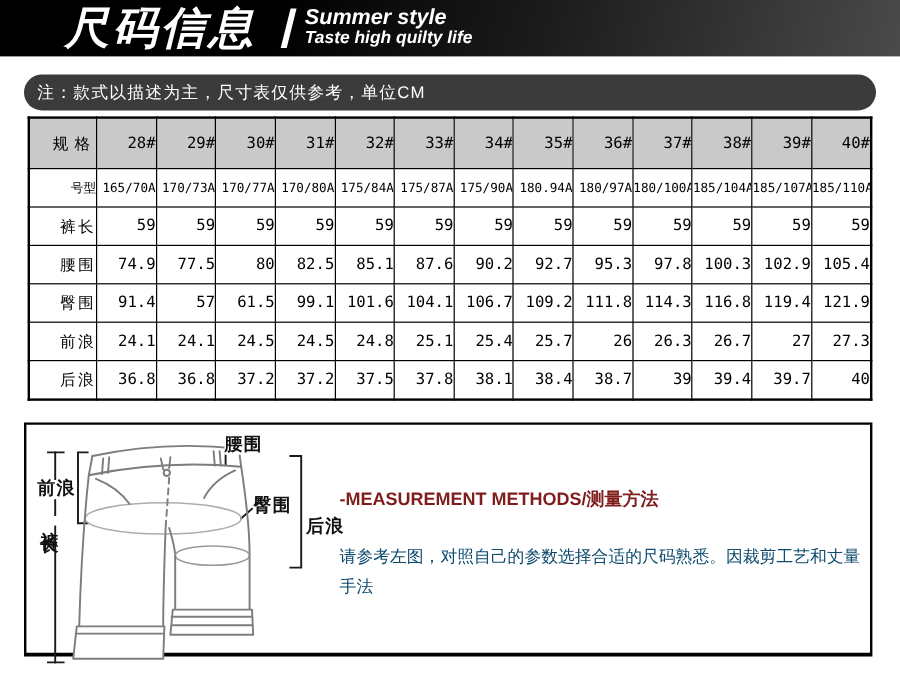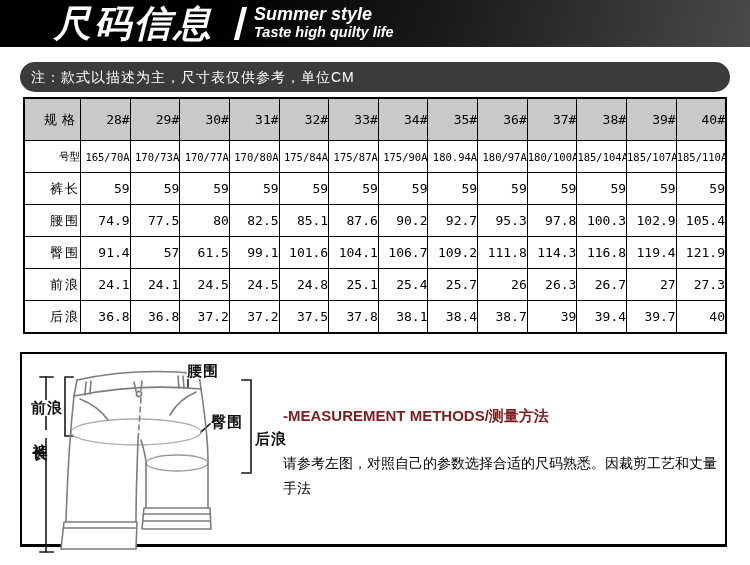--- a/index.html
+++ b/index.html
@@ -60,21 +60,21 @@
   .lbl-hip{left:211px;top:414px;}
   .lbl-backrise{left:255px;top:431px;}
   .lbl-frontrise{left:31px;top:400px;}
   .lbl-length{left:32px;top:430px;writing-mode:vertical-rl;letter-spacing:4px;}
 
   
   .methods-title{
     position:absolute;left:283px;top:407px;font-size:15px;font-weight:bold;color:#7f1d1d;
   }
   .methods-text{
-    position:absolute;left:283px;top:451px;width:440px;font-size:14px;color:#000000;
+    position:absolute;left:283px;top:451px;width:440px;font-size:14px;color:#0c4a6e;
     line-height:25px;
   }
 </style>
 </head>
 <body>
 
 <div class="page">
 
   <div class="banner">
     <div class="banner-title">尺码信息</div>

